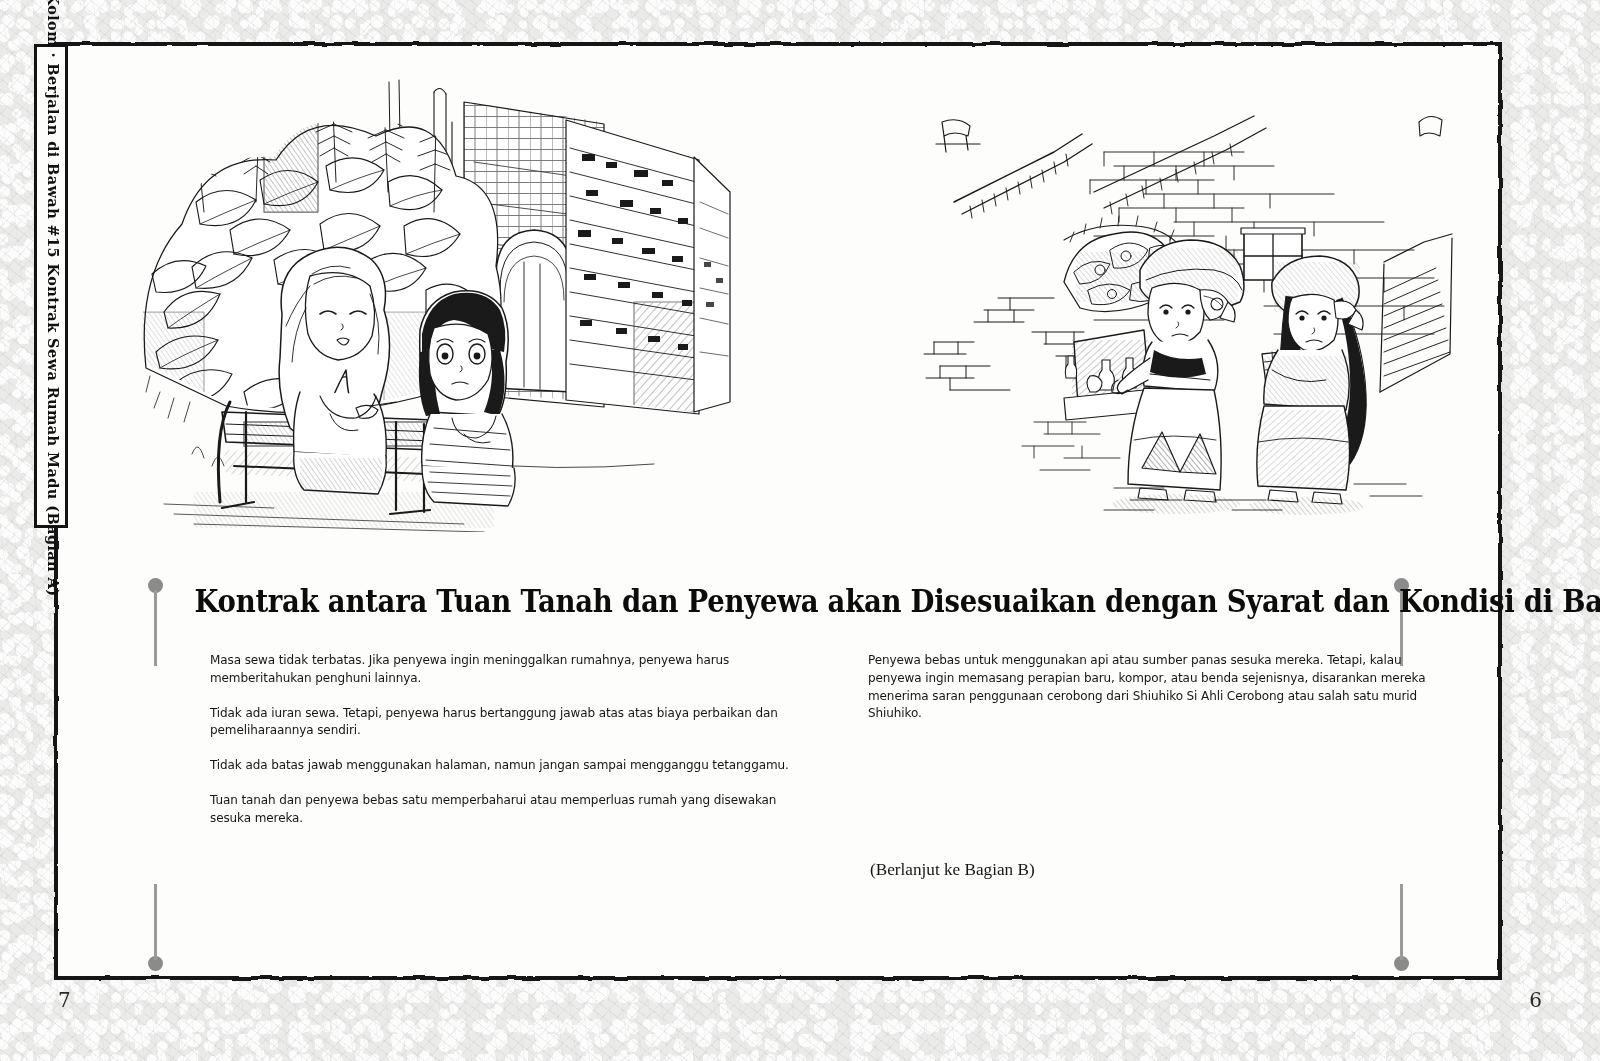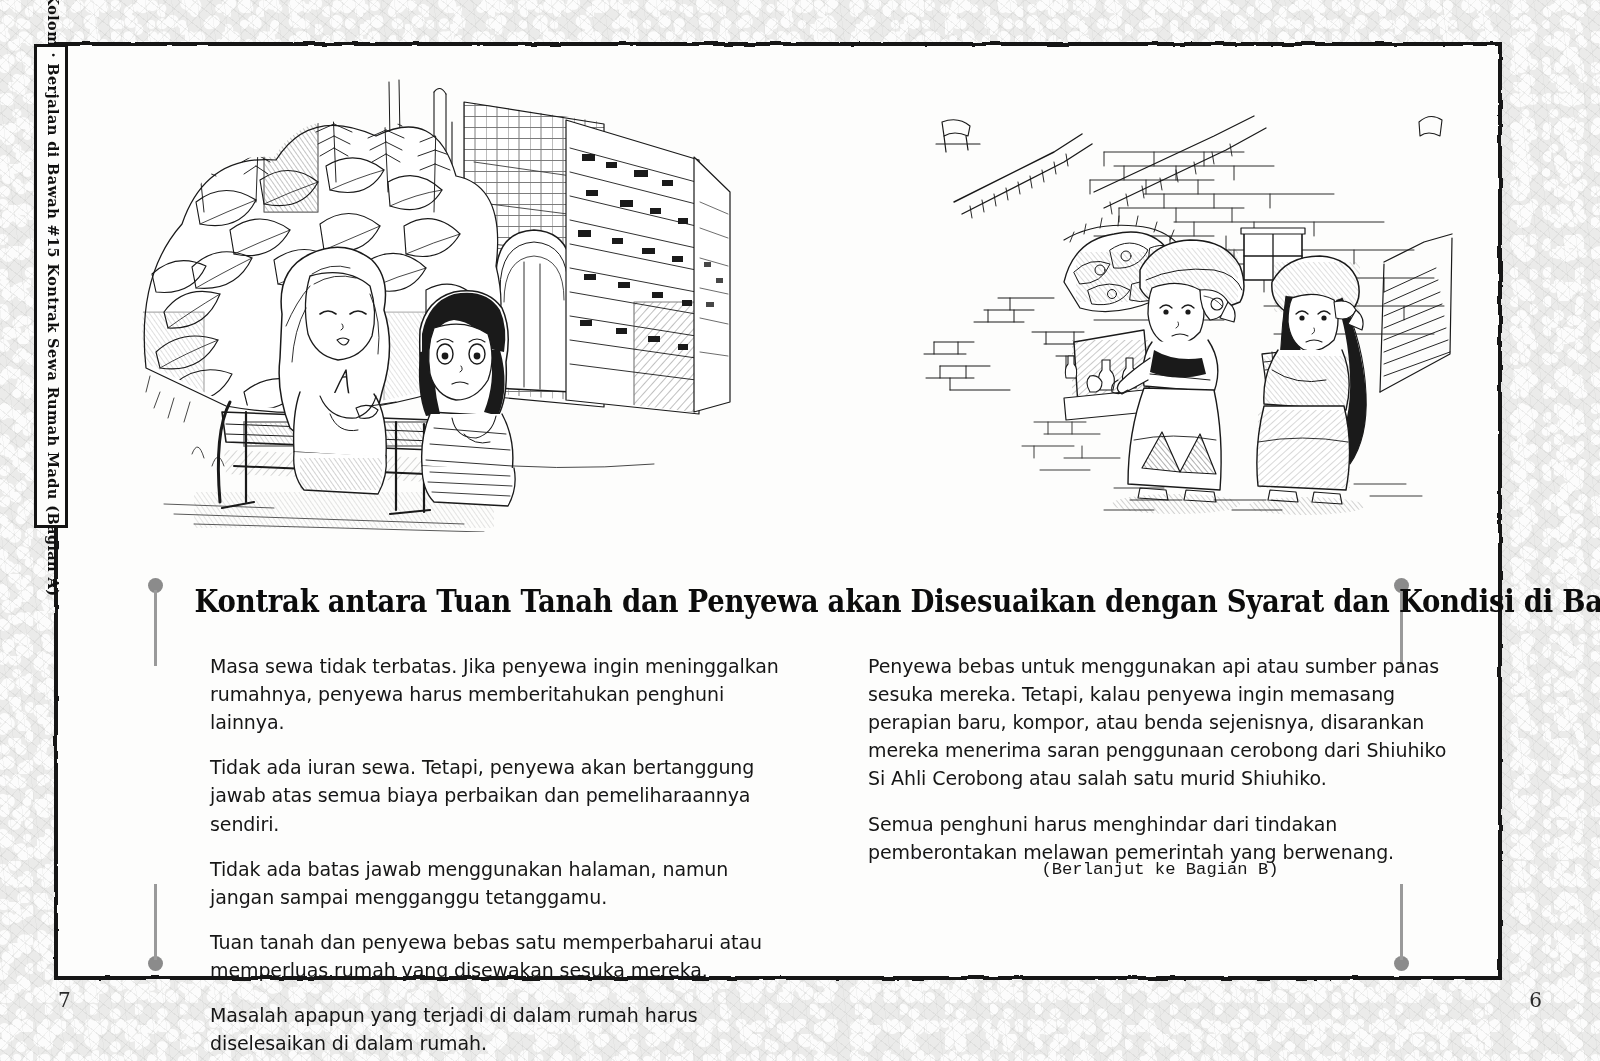--- a/index.html
+++ b/index.html
@@ -124,31 +124,31 @@
     white-space:nowrap;
   }
 
   #columns{
     position:absolute;left:110px;top:122px;width:1240px;
     display:flex;gap:78px;
   }
   .column{width:580px;}
   .para{
     font-family:"DejaVu Sans",sans-serif;
-    font-size:19px;
+    font-size:12px;
     line-height:1.48;
     color:#161616;
     margin:0 0 17px 0;
     letter-spacing:-.1px;
   }
   #continuation{
     position:absolute;
     right:0;top:330px;width:580px;
-    text-align:center;
-    font-family:Liberation Mono, monospace;
+    text-align:left;
+    font-family:Liberation Serif, serif;
     font-size:17.2px;
     color:#161616;
   }
 
   
   .folio{
     position:absolute;
     font-family:"DejaVu Serif",serif;
     font-size:20px;color:#2a2a2a;z-index:8;
   }
@@ -635,28 +635,26 @@
     <div class="pin" id="pin-br">
       <div class="pin-head"></div>
         <div class="pin-stem"></div>
     </div>
 
     <div id="article-heading">Kontrak antara Tuan Tanah dan Penyewa akan Disesuaikan dengan Syarat dan Kondisi di Bawah ini:</div>
 
     <div id="columns">
       <div class="column">
         <p class="para">Masa sewa tidak terbatas. Jika penyewa ingin meninggalkan rumahnya, penyewa harus memberitahukan penghuni lainnya.</p>
-        <p class="para">Tidak ada iuran sewa. Tetapi, penyewa akan bertanggung jawab atas semua biaya perbaikan dan pemeliharaannya sendiri.</p>
+        <p class="para">Tidak ada iuran sewa. Tetapi, penyewa harus bertanggung jawab atas atas biaya perbaikan dan pemeliharaannya sendiri.</p>
         <p class="para">Tidak ada batas jawab menggunakan halaman, namun jangan sampai mengganggu tetanggamu.</p>
         <p class="para">Tuan tanah dan penyewa bebas satu memperbaharui atau memperluas rumah yang disewakan sesuka mereka.</p>
-        <p class="para">Masalah apapun yang terjadi di dalam rumah harus diselesaikan di dalam rumah.</p>
       </div>
       <div class="column">
         <p class="para">Penyewa bebas untuk menggunakan api atau sumber panas sesuka mereka. Tetapi, kalau penyewa ingin memasang perapian baru, kompor, atau benda sejenisnya, disarankan mereka menerima saran penggunaan cerobong dari Shiuhiko Si Ahli Cerobong atau salah satu murid Shiuhiko.</p>
-        <p class="para">Semua penghuni harus menghindar dari tindakan pemberontakan melawan pemerintah yang berwenang.</p>
       </div>
     </div>
 
     <div id="continuation">(Berlanjut ke Bagian B)</div>
   </div>
 
 </div>
 
 <div class="folio" id="folio-left">7</div>
 <div class="folio" id="folio-right">6</div>

